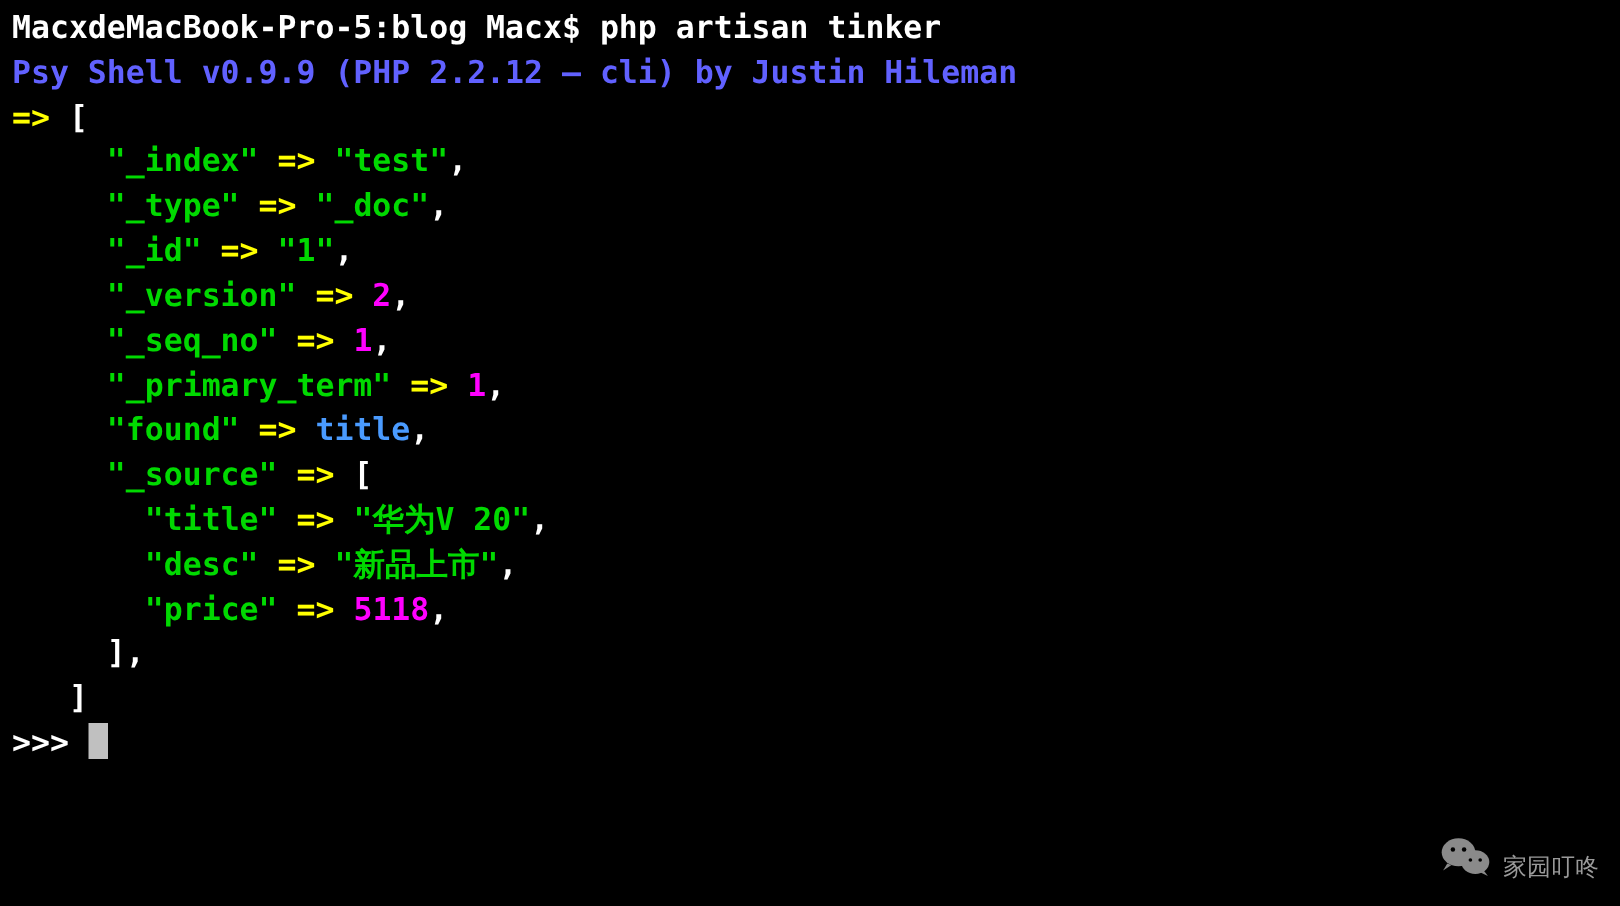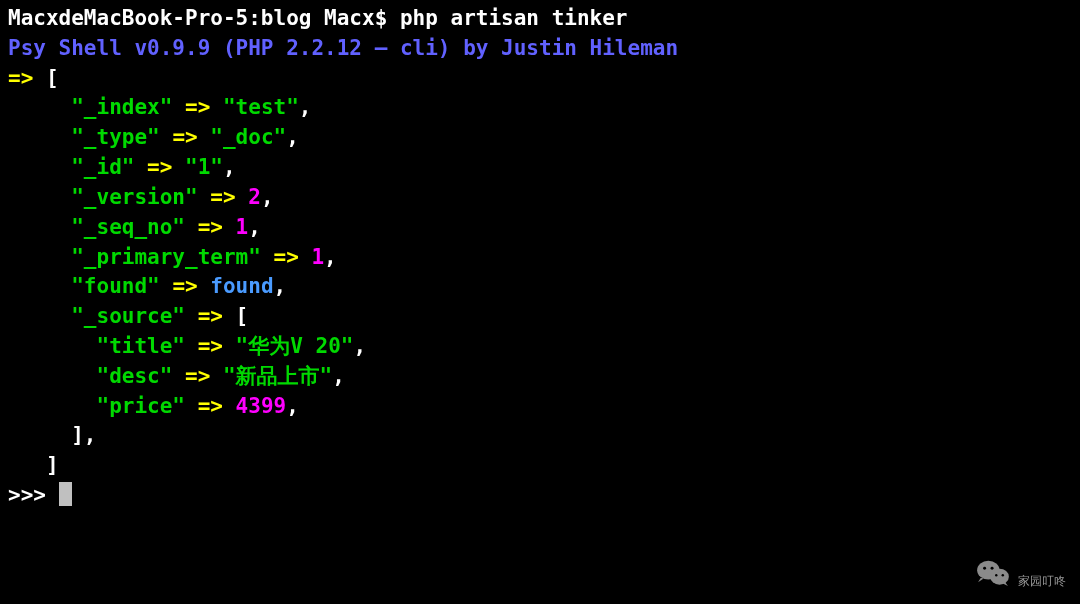--- a/index.html
+++ b/index.html
@@ -54,21 +54,21 @@
       width: 34px;
       height: 28px;
       position: relative;
     }
     .wechat-icon svg {
       width: 100%;
       height: 100%;
     }
     .watermark-text {
       font-weight: normal;
-      font-size: 12px;
+      font-size: 16px;
       margin-top: 16px;
     }
   </style>
 </head>
 <body>
 
 <div class="terminal">
   <div class="line"><span class="white">MacxdeMacBook-Pro-5:blog Macx$ </span><span class="white">php artisan tinker</span></div>
 
   <div class="line cyan">Psy Shell v0.9.9 (PHP 2.2.12 — cli) by Justin Hileman</div>
@@ -81,29 +81,29 @@
   <div class="line"><span>     </span><span class="green">"_type"</span><span class="yellow"> =&gt; </span><span class="green">"_doc"</span><span class="white">,</span></div>
 
   <div class="line"><span>     </span><span class="green">"_id"</span><span class="yellow"> =&gt; </span><span class="green">"1"</span><span class="white">,</span></div>
 
   <div class="line"><span>     </span><span class="green">"_version"</span><span class="yellow"> =&gt; </span><span class="magenta">2</span><span class="white">,</span></div>
 
   <div class="line"><span>     </span><span class="green">"_seq_no"</span><span class="yellow"> =&gt; </span><span class="magenta">1</span><span class="white">,</span></div>
 
   <div class="line"><span>     </span><span class="green">"_primary_term"</span><span class="yellow"> =&gt; </span><span class="magenta">1</span><span class="white">,</span></div>
 
-  <div class="line"><span>     </span><span class="green">"found"</span><span class="yellow"> =&gt; </span><span class="blue">found</span><span class="white">,</span></div>
+  <div class="line"><span>     </span><span class="green">"found"</span><span class="yellow"> =&gt; </span><span class="blue">title</span><span class="white">,</span></div>
 
   <div class="line"><span>     </span><span class="green">"_source"</span><span class="yellow"> =&gt; </span><span class="white">[</span></div>
 
   <div class="line"><span>       </span><span class="green">"title"</span><span class="yellow"> =&gt; </span><span class="green">"华为V 20"</span><span class="white">,</span></div>
 
   <div class="line"><span>       </span><span class="green">"desc"</span><span class="yellow"> =&gt; </span><span class="green">"新品上市"</span><span class="white">,</span></div>
 
-  <div class="line"><span>       </span><span class="green">"price"</span><span class="yellow"> =&gt; </span><span class="magenta">4399</span><span class="white">,</span></div>
+  <div class="line"><span>       </span><span class="green">"price"</span><span class="yellow"> =&gt; </span><span class="magenta">5118</span><span class="white">,</span></div>
 
   <div class="line white"><span>     </span><span>],</span></div>
 
   <div class="line white"><span>   </span><span>]</span></div>
 
   <div class="line"><span class="white">&gt;&gt;&gt; </span><span class="cursor"></span></div>
 </div>
 
 <div class="watermark">
   <span class="wechat-icon">

